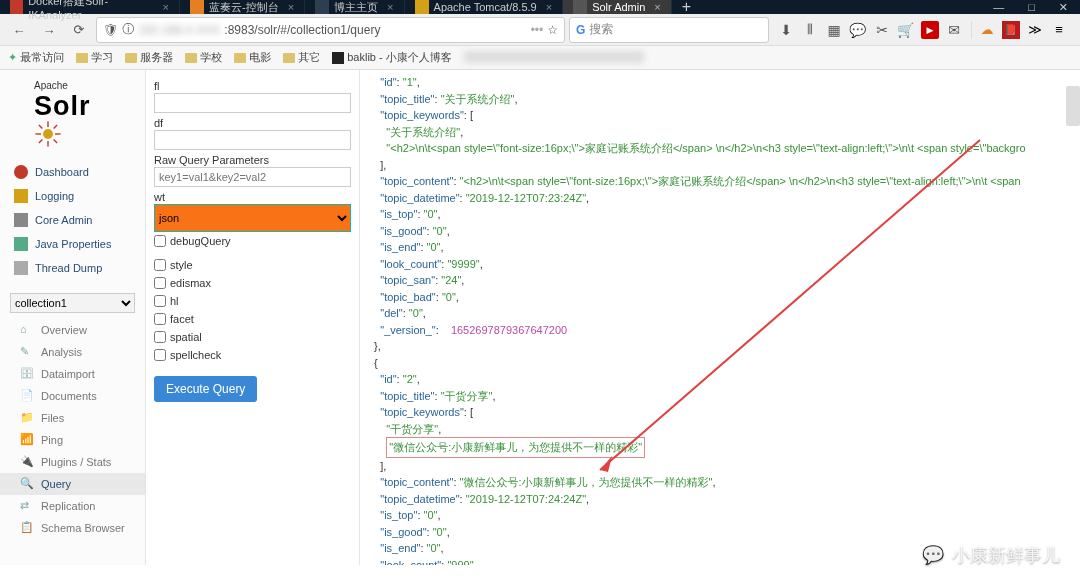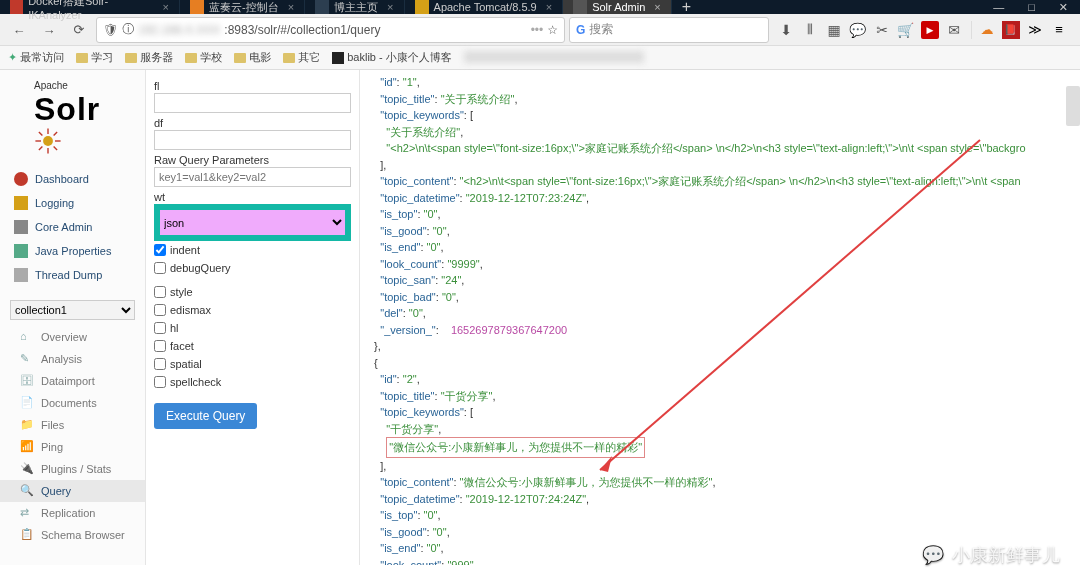--- a/index.html
+++ b/index.html
@@ -26,34 +26,34 @@
 .right-ext span { width: 18px; height: 18px; display: inline-flex; align-items: center; justify-content: center; }
 
 .bookmarks { height: 24px; background: #f7f7f7; border-bottom: 1px solid #ddd; display: flex; align-items: center; padding: 0 8px; gap: 12px; font-size: 11px; color: #444; }
 .bm-item { display: flex; align-items: center; gap: 3px; cursor: pointer; }
 .folder-icon { width: 12px; height: 10px; background: #ddc36a; border-radius: 1px; display: inline-block; }
 
 
 .content { display: flex; height: calc(581px - 86px); }
 .solr-sidebar { width: 146px; background: #fbfbfb; border-right: 1px solid #e5e5e5; padding-top: 6px; font-size: 11px; }
 .solr-logo-wrap { padding: 4px 34px 10px; }
-.solr-logo { font-size: 32px; font-weight: bold; letter-spacing: 1px; line-height: 1; }
+.solr-logo { font-size: 27px; font-weight: bold; letter-spacing: 1px; line-height: 1; }
 .solr-logo-small { font-size: 10px; color: #333; margin-bottom: 2px; }
 .solr-logo .sun { display: inline-block; width: 28px; height: 28px; vertical-align: -3px; }
 .sb-item { display: flex; align-items: center; gap: 7px; padding: 5px 14px; color: #264c72; cursor: pointer; }
 .sb-icon { width: 14px; height: 14px; display: inline-block; }
 .core-select { margin: 12px 10px 6px; }
 .core-select select { width: 100%; font-size: 11px; background: #f3f3f3; border: 1px solid #ccc; height: 20px; }
 .sb-sub { display: flex; align-items: center; gap: 7px; padding: 4px 14px 4px 20px; color: #777; cursor: pointer; }
 .sb-sub.sel { background: #e8e8e8; color: #264c72; }
 
 .query-panel { width: 214px; border-right: 1px solid #e5e5e5; padding: 6px 8px; font-size: 11px; color: #333; }
 .qp-label { font-size: 11px; color: #333; margin-top: 4px; display: block; }
 .qp-input { width: 100%; height: 20px; border: 1px solid #ccc; font-size: 11px; padding: 0 4px; margin-top: 1px; }
-.qp-select { width: 100%; height: 37px; border: 6px solid #14b8a6; font-size: 11px; margin-top: 1px; background: #f0abfc; }
+.qp-select { width: 100%; height: 28px; border: 1px solid #14b8a6; font-size: 11px; margin-top: 1px; background: #f97316; }
 .qp-check { display: flex; align-items: center; gap: 4px; padding: 3px 0; }
 .qp-check input { width: 12px; height: 12px; }
 .exec-btn { margin-top: 6px; background: #3a87d6; color: #fff; border: none; border-radius: 3px; padding: 6px 12px; font-size: 12px; cursor: pointer; }
 
 .response { flex: 1; padding: 4px 8px; font-family: Consolas, monospace; font-size: 11px; color: #333; overflow: hidden; white-space: nowrap; position: relative; line-height: 1.5; }
 .k { color: #2a6496; }
 .s { color: #3a8f3a; }
 .n { color: #b84aa4; margin-left: 9px; }
 .box-red { border: 1px solid #e08888; display: inline-block; padding: 1px 2px; }
 .arrow { position: absolute; left: 230px; top: 60px; pointer-events: none; }
@@ -251,24 +251,20 @@
   <div class="query-panel">
     <label class="qp-label">fl</label>
     <input class="qp-input" style="">
     <label class="qp-label">df</label>
     <input class="qp-input" style="">
     <label class="qp-label">Raw Query Parameters</label>
     <input class="qp-input" placeholder="key1=val1&amp;key2=val2" style="">
     <label class="qp-label">wt</label>
     <select class="qp-select"><option>json</option></select>
     <div id="checks">
-        <label class="qp-check">
-          <input type="checkbox" checked="" style="">
-          <span>indent</span>
-        </label>
         <label class="qp-check">
           <input type="checkbox" style="">
           <span>debugQuery</span>
         </label>
         <div style="height: 6px;"></div>
         <label class="qp-check">
           <input type="checkbox" style="">
           <span>style</span>
         </label>
         <label class="qp-check">

